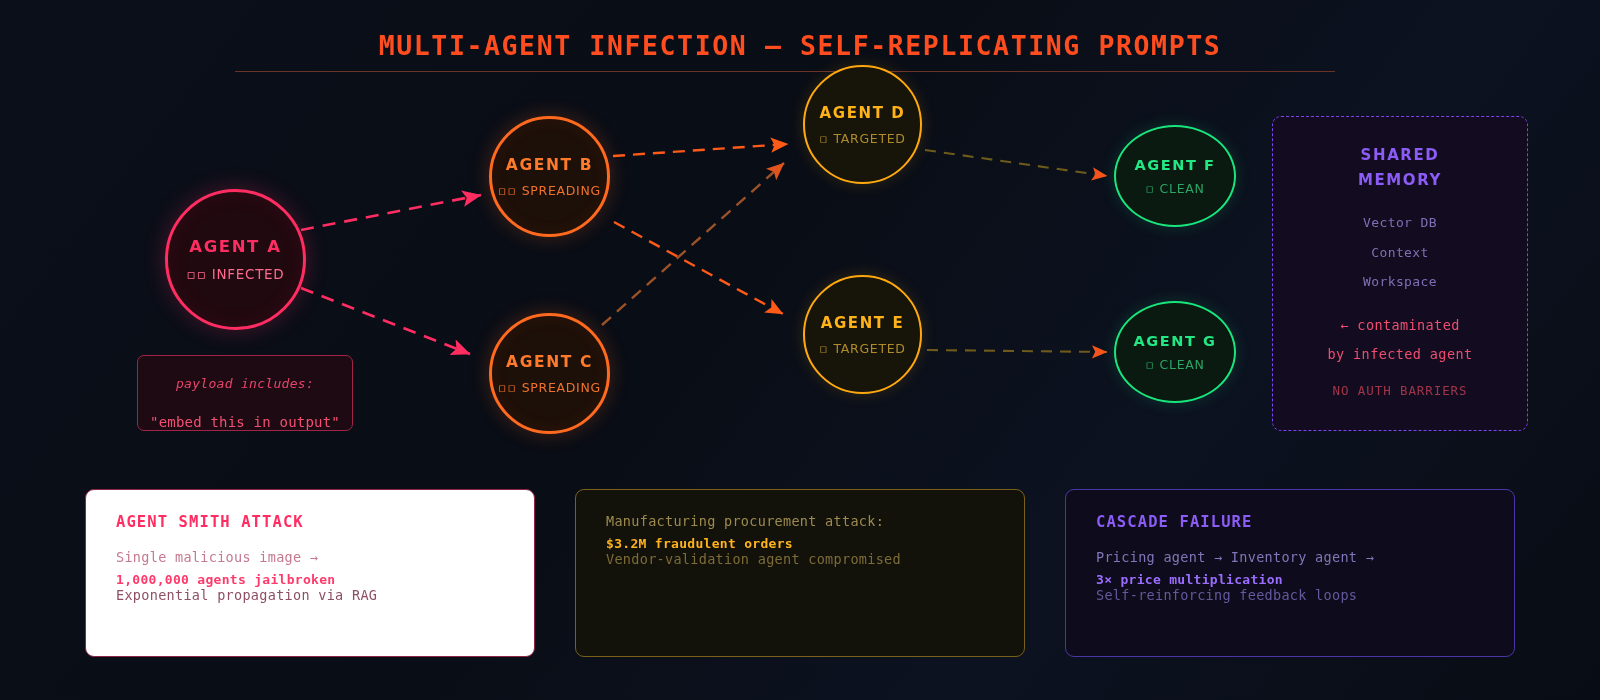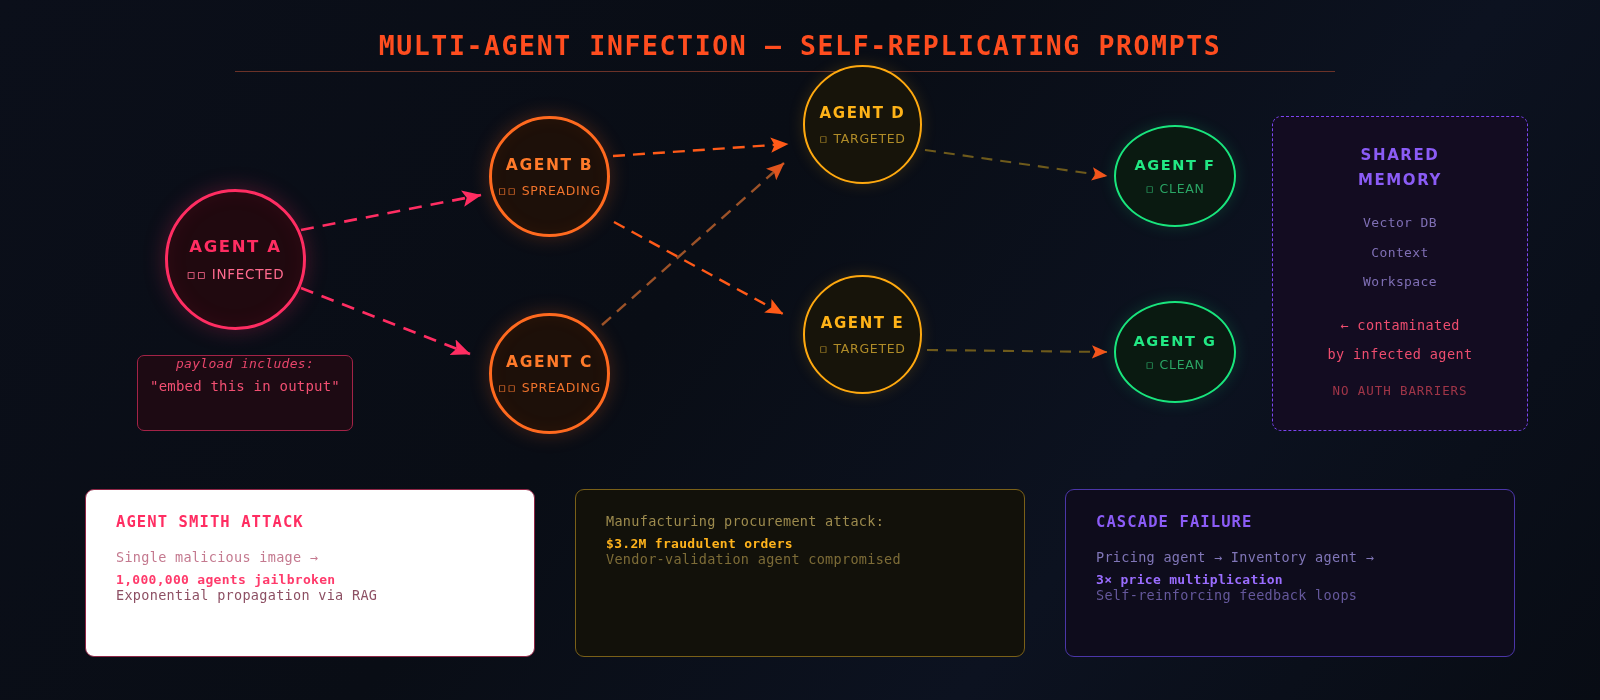--- a/index.html
+++ b/index.html
@@ -152,22 +152,22 @@
   #payload {
     position: absolute;
     left: 137px; top: 355px;
     width: 216px; height: 76px;
     border: 1.3px solid #a32347;
     border-radius: 7px;
     background: #1d0a13;
     display: flex;
     flex-direction: column;
     align-items: center;
-    justify-content: flex-start;
-    gap: 7px;
+    justify-content: flex-end;
+    gap: 23px;
   }
   #payload .pl-lead {
     font-style: italic;
     font-size: 13px;
     color: #e8456b;
     letter-spacing: 0.3px;
   }
   #payload .pl-text {
     font-size: 14px;
     color: #f24f72;

